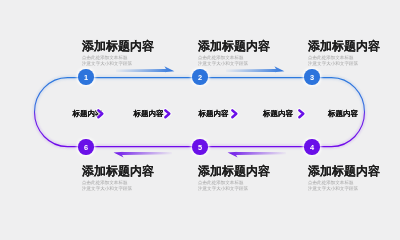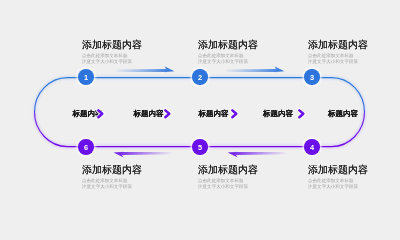--- a/index.html
+++ b/index.html
@@ -1,21 +1,21 @@
 <!DOCTYPE html>
 <html><head>
 <meta charset="utf-8">
 <style>
   html,body{margin:0;padding:0;}
   body{width:400px;height:225px;background:#efeff0;overflow:hidden;
        font-family:"Liberation Sans","DejaVu Sans",sans-serif;}
   .slide{position:relative;width:400px;height:225px;overflow:hidden;}
   svg.flow{position:absolute;left:0;top:0;width:400px;height:225px;}
   .blk{position:absolute;}
-  .blk .t{font-size:10px;font-weight:400;color:#1d1d1d;text-shadow:0 0 .32px rgba(0,0,0,.85);line-height:1;white-space:nowrap;text-align:right;}
+  .blk .t{font-size:12px;font-weight:700;color:#1d1d1d;text-shadow:0 0 .32px rgba(0,0,0,.85);line-height:1;white-space:nowrap;text-align:right;}
   .blk .s{font-size:4.55px;color:#a3a3a3;line-height:1;white-space:nowrap;}
   .mid{position:absolute;font-size:7.5px;font-weight:700;color:#141414;text-shadow:0 0 .32px rgba(0,0,0,.9);
        line-height:1;white-space:nowrap;padding-left:13px;}
   .chev{position:absolute;}
   .num{position:absolute;width:15.4px;height:15.4px;border-radius:50%;
        display:flex;align-items:center;justify-content:center;
        font-size:7.4px;font-weight:700;color:#fff;box-sizing:border-box;letter-spacing:0;}
   .num.b{background:#2d74dc;box-shadow:0 0 2.6px 1.6px rgba(255,255,255,.75);}
   .num.p{background:#6a10e8;box-shadow:0 0 2.6px 1.6px rgba(255,255,255,.75);}
   .num span{position:relative;top:0.1px;}

